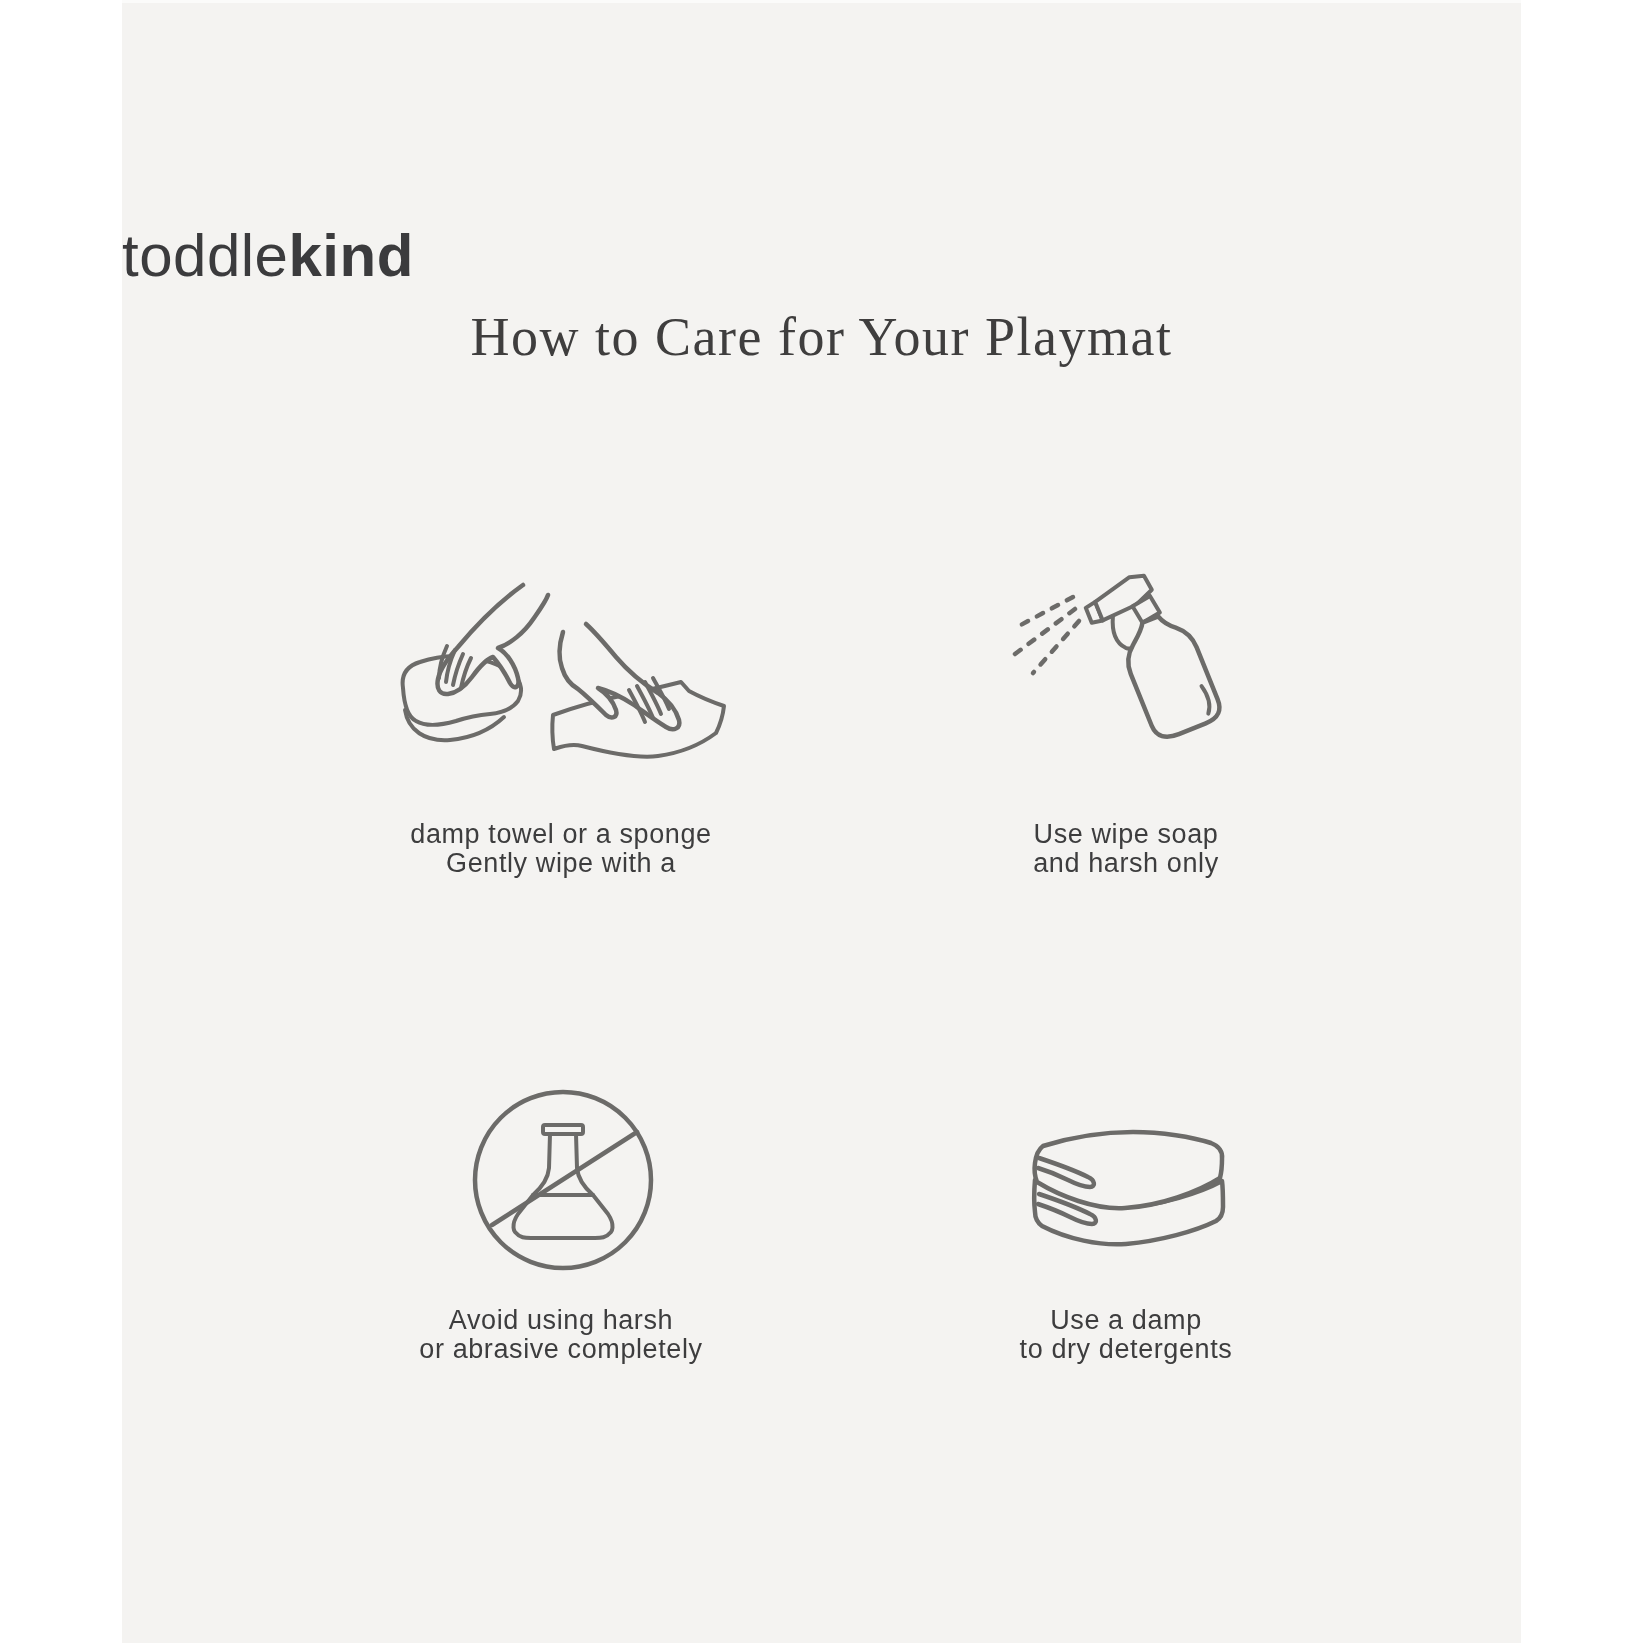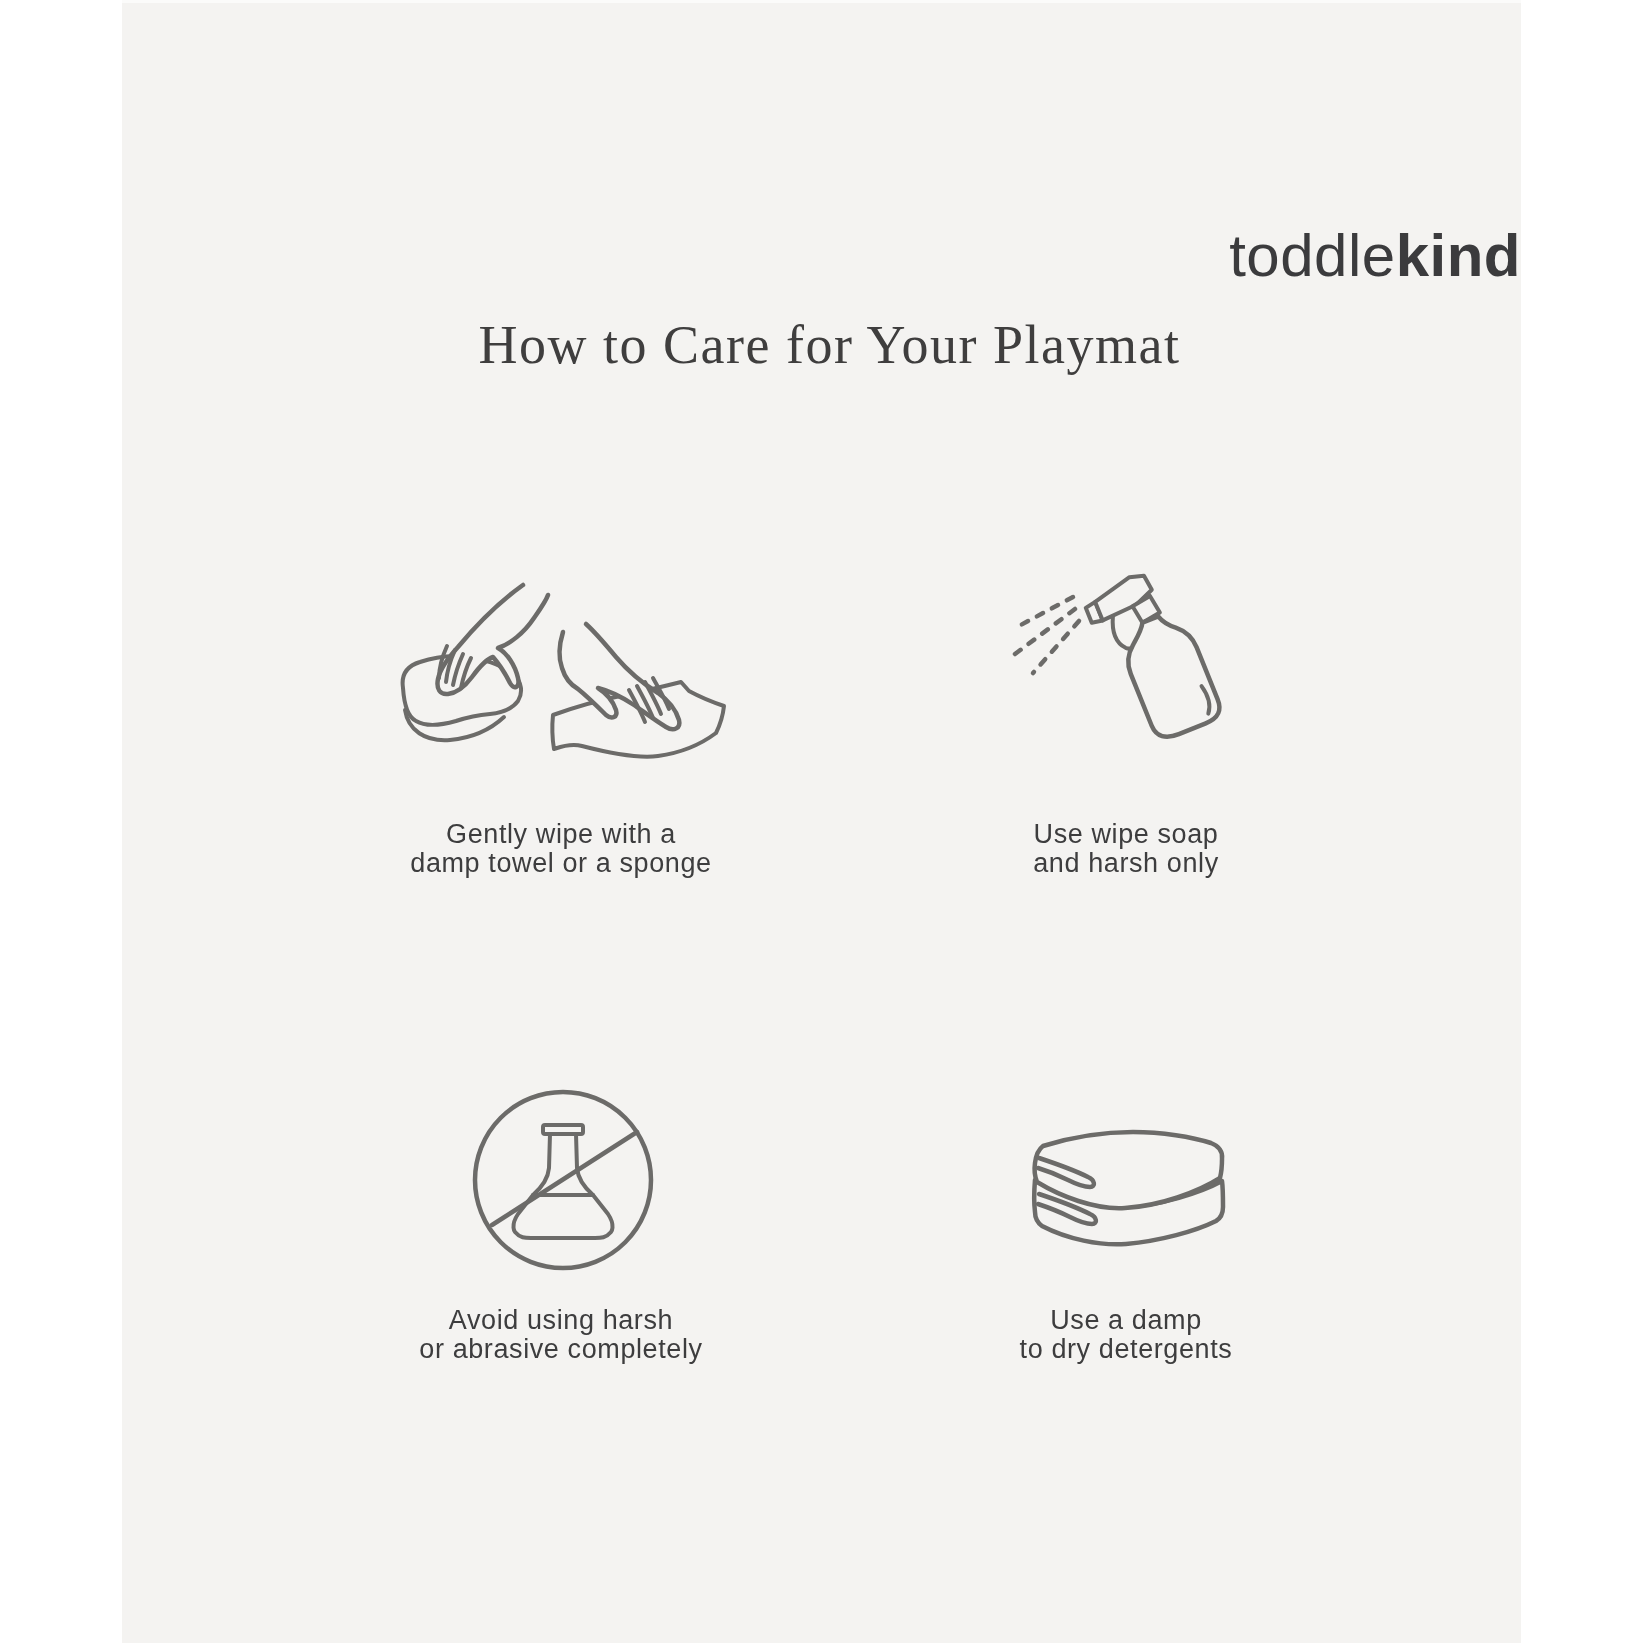--- a/index.html
+++ b/index.html
@@ -14,27 +14,27 @@
     font-family:"Liberation Sans", sans-serif;
   }
   .card{
     position:absolute;left:122px;top:0;width:1399px;height:1643px;
     background:var(--card);
     border-top:3px solid #fbfbfa;
     box-sizing:border-box;
   }
   .logo{
     position:absolute;left:122px;width:1399px;top:226px;
-    text-align:right;font-size:60px;line-height:1;color:#3b3b3d;
+    text-align:left;font-size:60px;line-height:1;color:#3b3b3d;
     letter-spacing:0.5px;
   }
   .logo .lt{font-weight:400;}
   .logo .bd{font-weight:700;}
   .title{
-    position:absolute;left:122px;width:1399px;top:306px;margin:8px;
+    position:absolute;left:122px;width:1399px;top:306px;margin:0;
     text-align:center;
     font-family:"Liberation Serif", serif;font-weight:400;
     font-size:54px;line-height:1.15;color:#3f3e3e;letter-spacing:1.5px;
   }
   .icon-slot{position:absolute;}
   .caption{
     position:absolute;text-align:center;color:var(--text);
     font-size:27px;line-height:1.08;letter-spacing:0.6px;
   }
   
@@ -70,22 +70,22 @@
 
     <path class="fo" d="M173,87 C169,100 168,112 172,123 C175,133 181,140 188,144 C198,152 208,162 216,170 C222,175 228,172 226,165 C223,156 216,148 208,143 C220,146 232,152 244,160 C254,167 266,176 276,182 C284,187 291,183 289,175 C286,165 278,155 268,148 C252,138 238,126 226,112 C216,100 206,88 196,79 Z"></path>
     <path class="ln" d="M173,87 C169,100 168,112 172,123 C175,133 181,140 188,144 C198,152 208,162 216,170 C222,175 228,172 226,165 C223,156 216,148 208,143 C220,146 232,152 244,160 C254,167 266,176 276,182 C284,187 291,183 289,175 C286,165 278,155 268,148 C252,138 238,126 226,112 C216,100 206,88 196,79"></path>
     <path class="ln thin" d="M239,145 C245,156 251,167 255,177"></path>
     <path class="ln thin" d="M247,141 C253,152 259,163 263,173"></path>
     <path class="ln thin" d="M255,137 C261,148 267,159 271,169"></path>
     <path class="ln thin" d="M263,133 C269,144 275,154 279,164"></path>
   </svg>
 </div>
 <div class="caption" style="left:361px;top:820px;width:400px;">
+  <div>damp towel or a sponge</div>
   <div>Gently wipe with a</div>
-  <div>damp towel or a sponge</div>
 </div>
 
 <div class="icon-slot" style="left:1005px;top:551px;width:230px;height:215px;">
   <svg width="230" height="215" viewBox="0 0 230 215">
     <path class="dash" d="M68,46 L12,76"></path>
     <path class="dash" d="M70,58 L6,106"></path>
     <path class="dash" d="M74,70 L28,122"></path>
     <g transform="translate(80,55) rotate(-22)">
       <path class="fl thin" d="M0,2 L11,0 L11,20 L0,18 Z"></path>
       <path class="fl thin" d="M11,0 L52,-10 L66,-6 L68,10 L48,18 L11,20 Z"></path>

